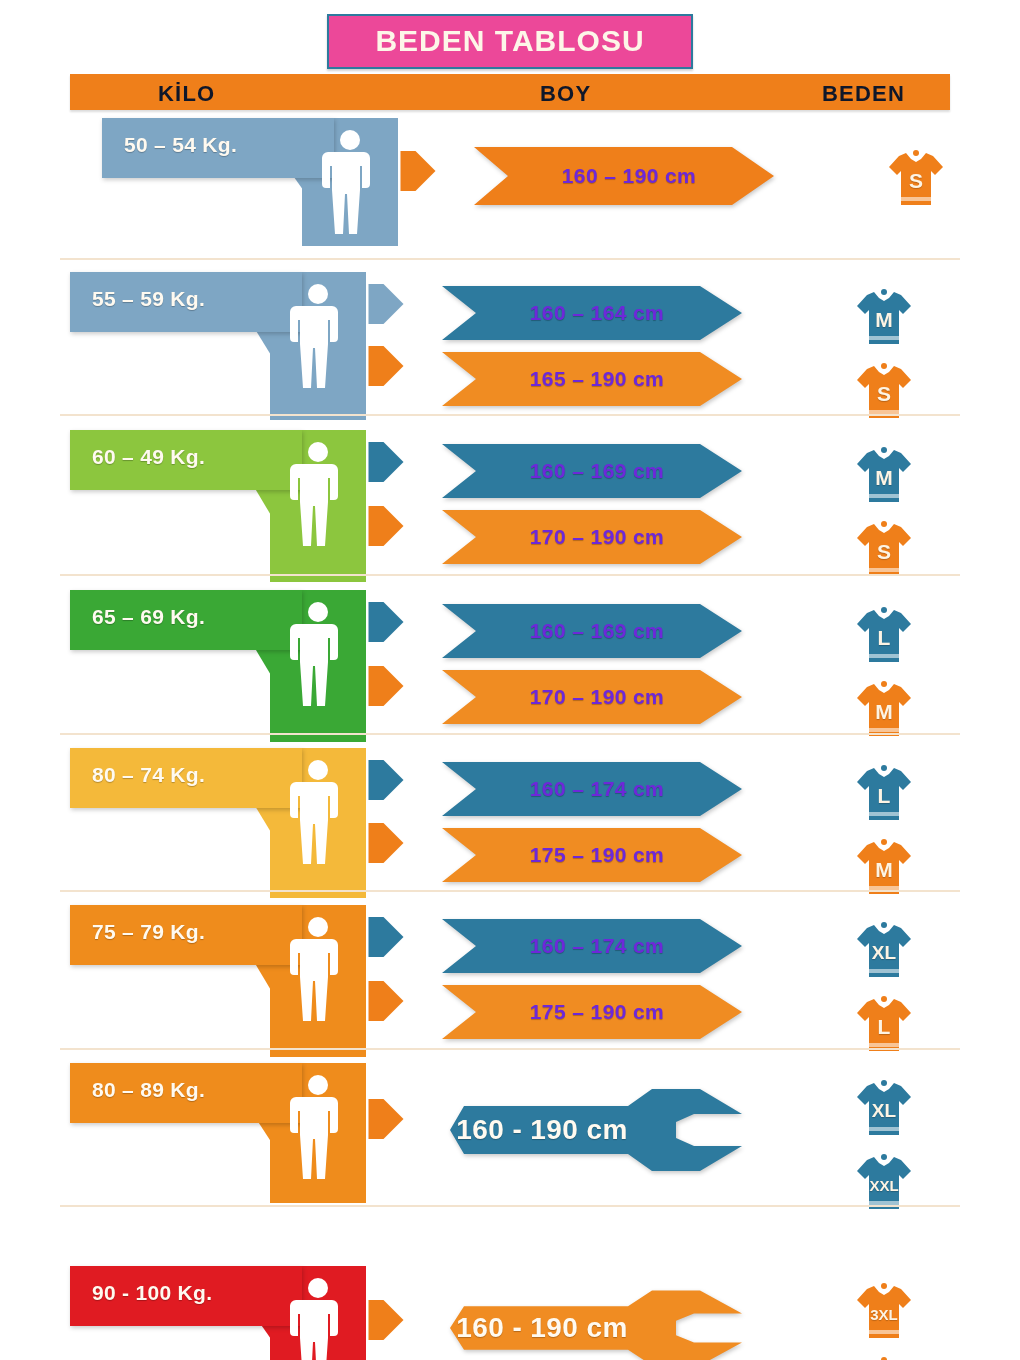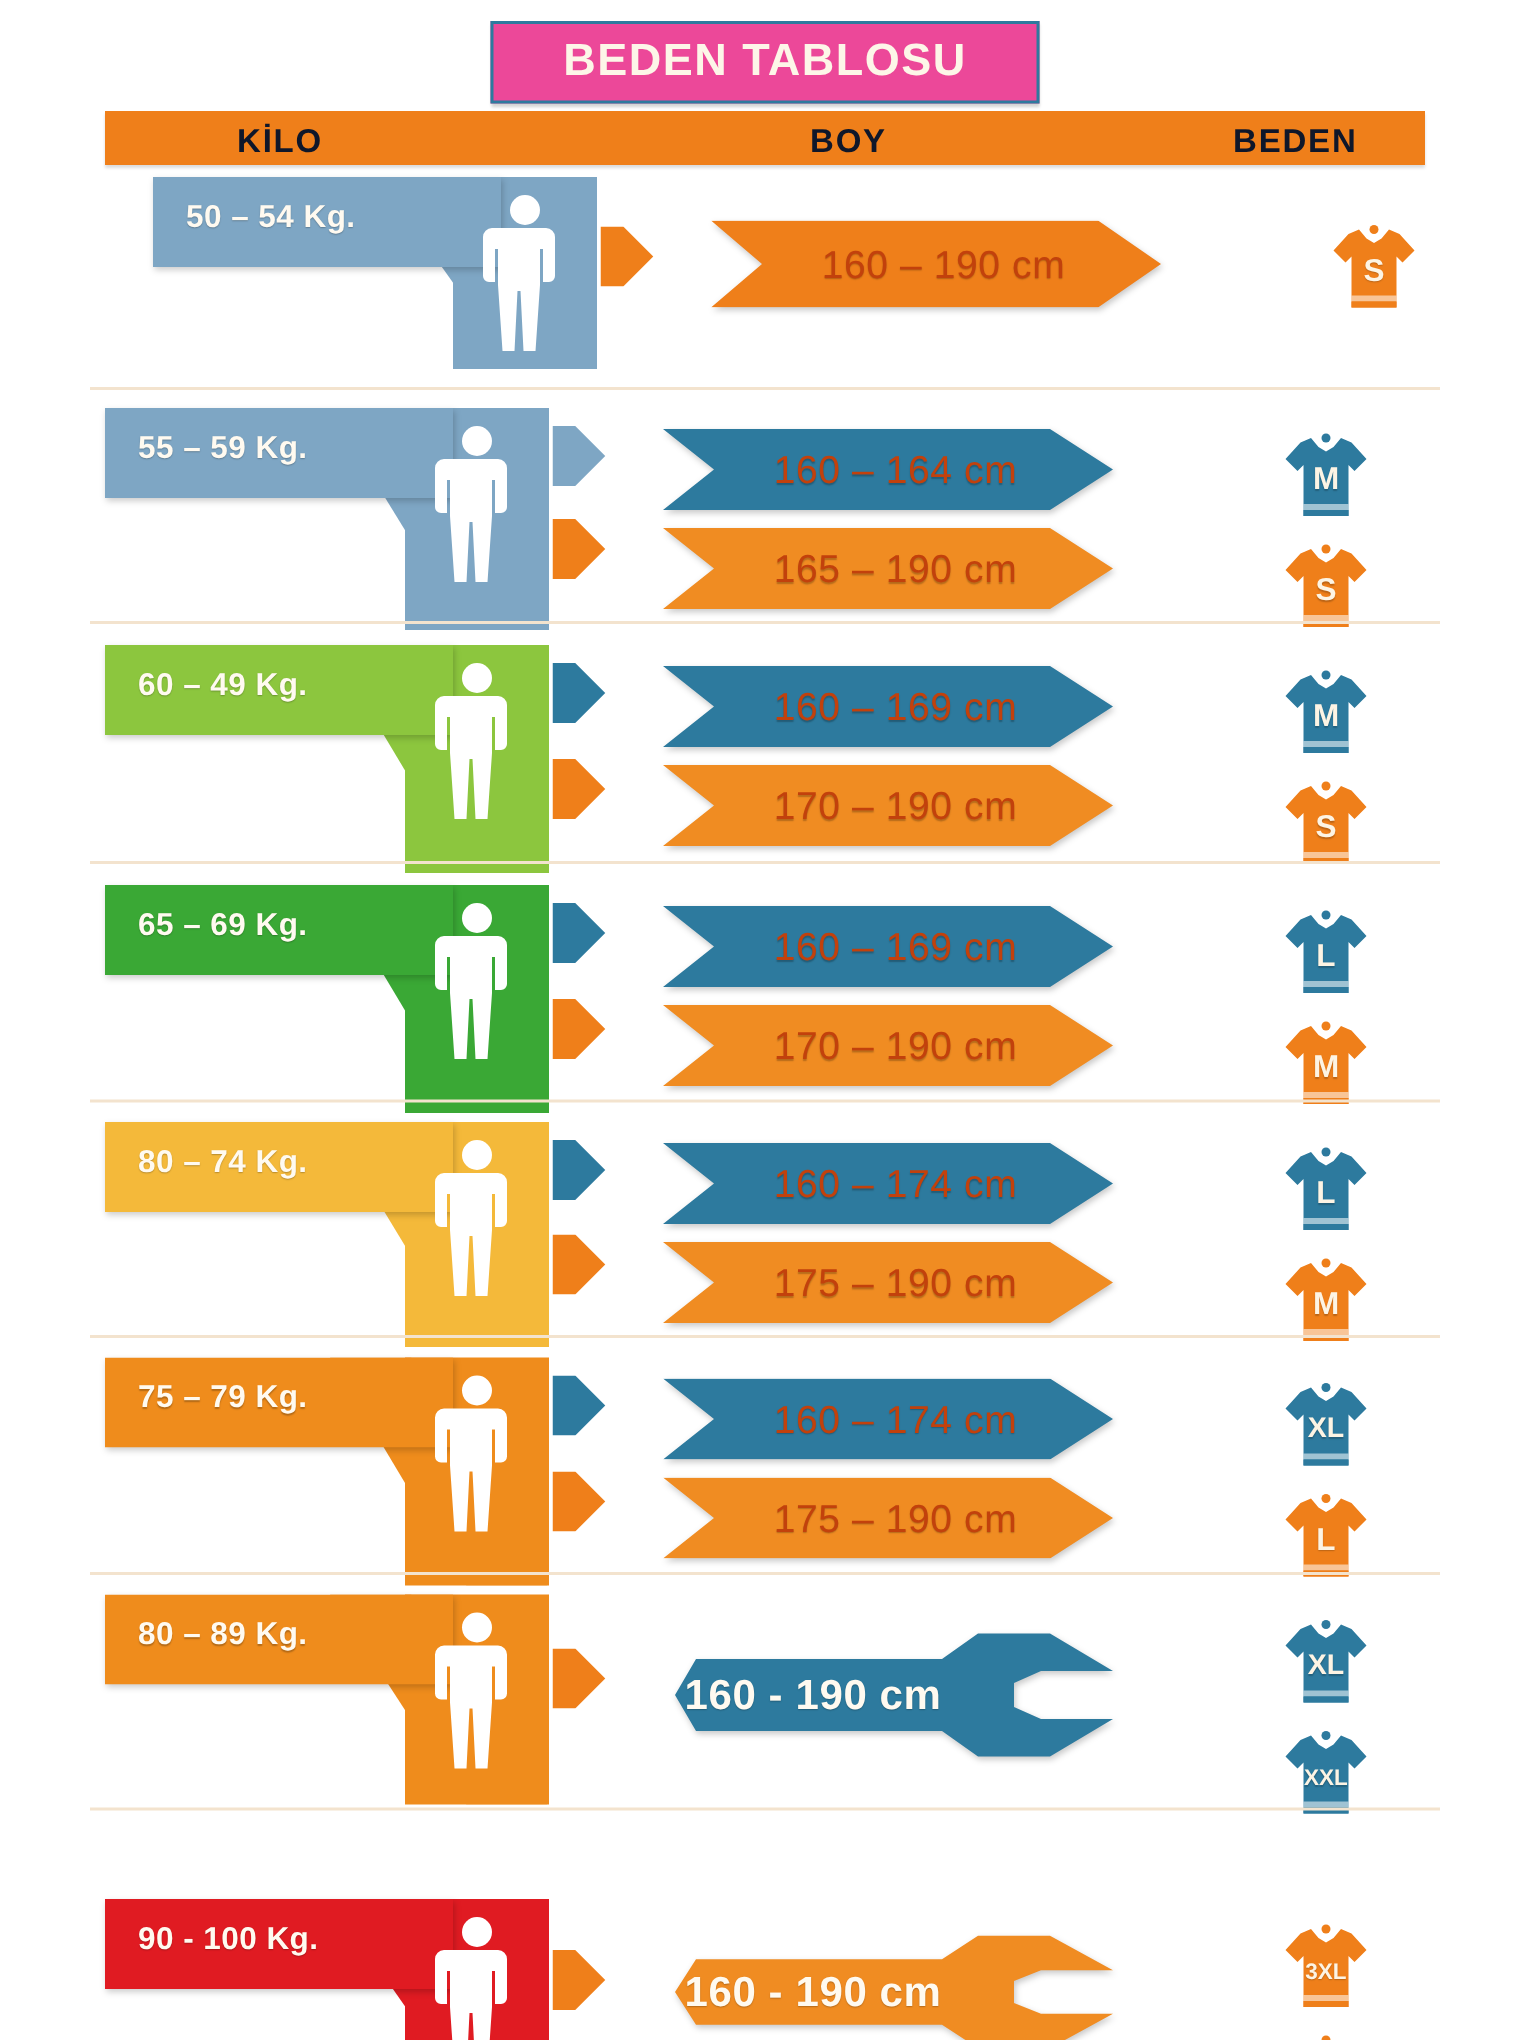--- a/index.html
+++ b/index.html
@@ -76,21 +76,21 @@
     position:absolute;
     filter:drop-shadow(1px 2px 2px rgba(0,0,0,.22));
   }
   .chev .shape{
     width:100%;height:100%;
     clip-path:polygon(0 0, calc(100% - 42px) 0, 100% 50%, calc(100% - 42px) 100%, 0 100%, 34px 50%);
   }
   .chev .lbl{
     position:absolute;left:0;top:0;width:100%;height:100%;
     display:flex;align-items:center;justify-content:center;
-    color:#c2410c;font-size:26px;font-weight:normal;letter-spacing:.4px;
+    color:#6d28d9;font-size:21px;font-weight:bold;letter-spacing:.4px;
     text-shadow:0 1px 1px rgba(0,0,0,.25);
     padding-left:10px;box-sizing:border-box;
   }
   
   .fork{
     position:absolute;
     filter:drop-shadow(1px 2px 2px rgba(0,0,0,.22));
   }
   .fork .shape{
     width:100%;height:100%;

